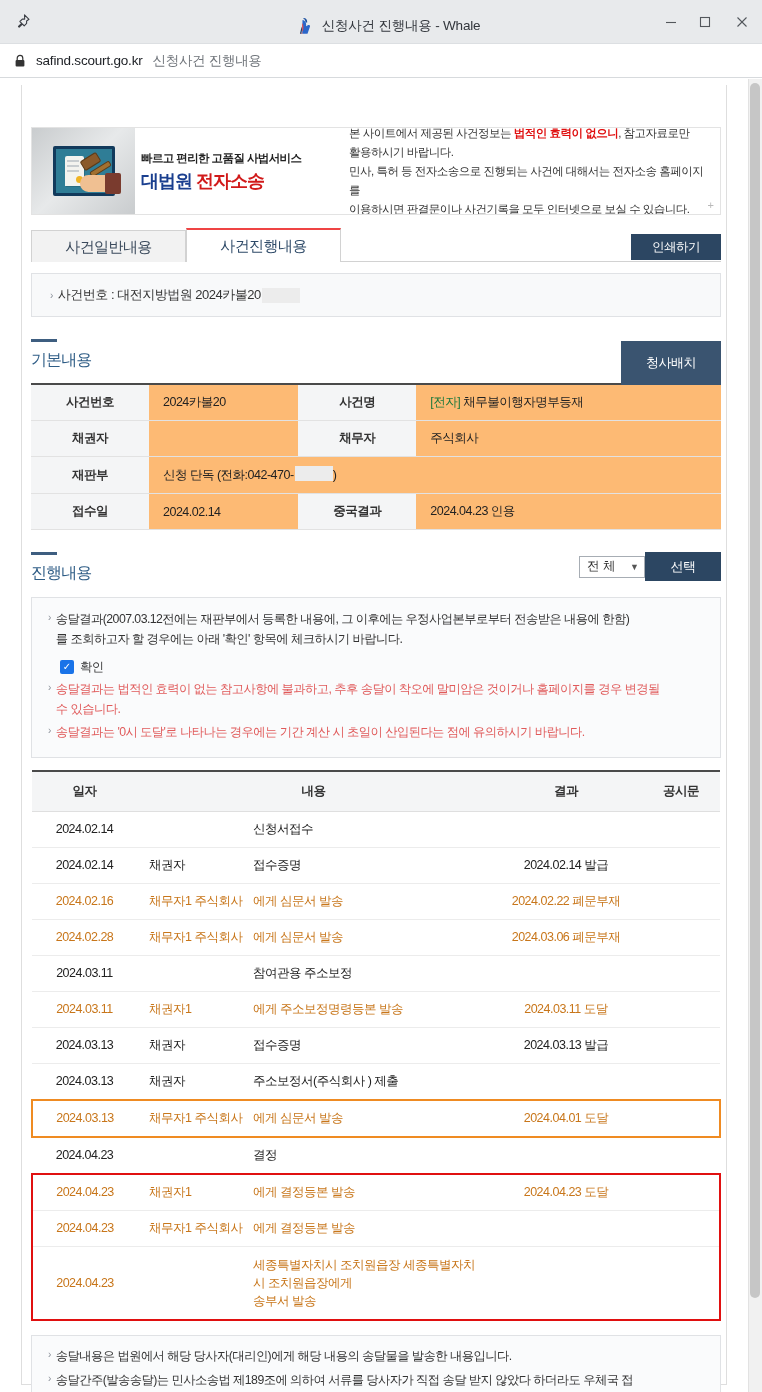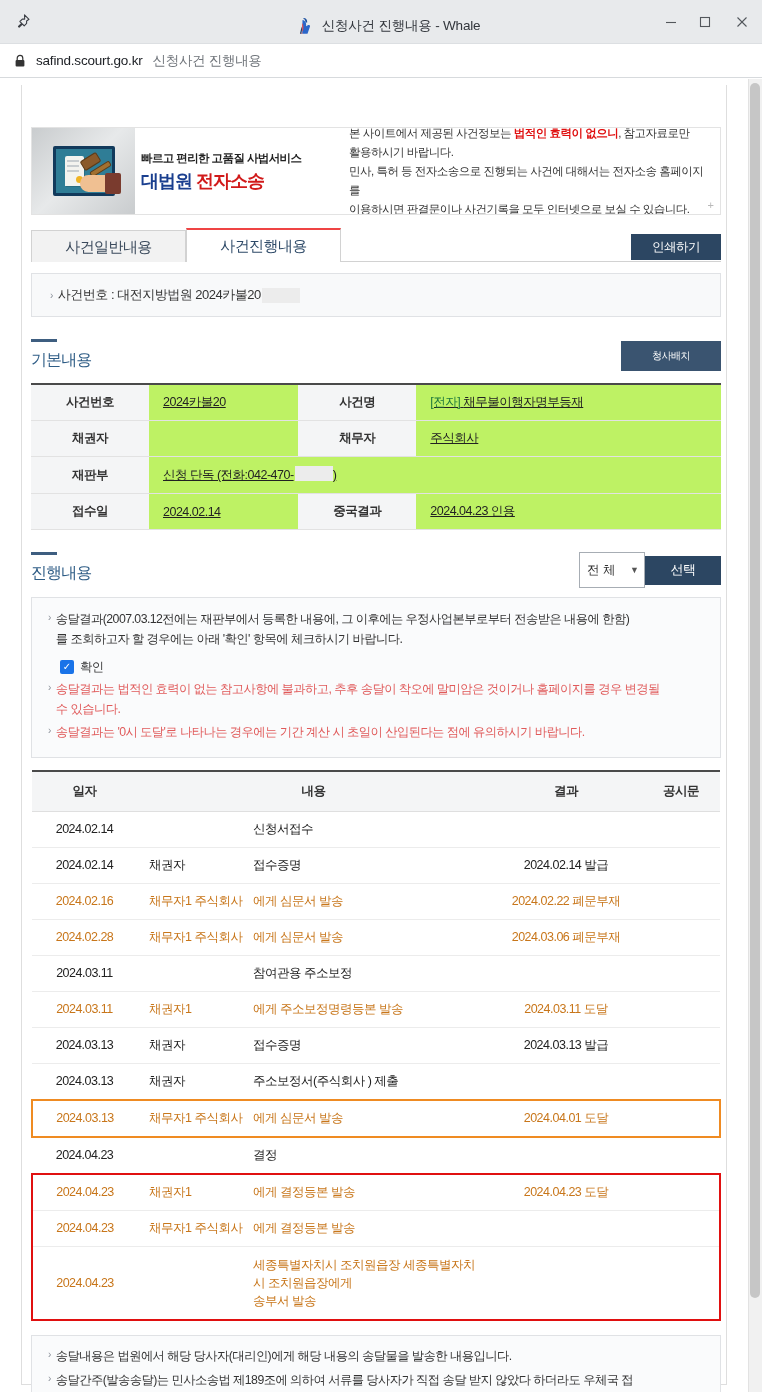--- a/index.html
+++ b/index.html
@@ -151,39 +151,39 @@
     font-size:13px; color:#333; letter-spacing:-0.5px;
   }
   .bullet { color:#8a9099; margin-right:5px; font-size:10px; }
   .redact { display:inline-block; width:38px; height:15px; background:#ececec; vertical-align:-2px; margin-left:1px; }
 
   
   .sec { margin-top:22px; position:relative; }
   .sec-line { width:26px; height:3px; background:#3e5e80; }
   .sec-title { font-size:16px; color:#2f5d86; letter-spacing:-0.9px; margin-top:8px; }
   .sec-btn {
-    position:absolute; right:0; top:2px; width:100px; height:30px;
-    background:#3a5470; color:#fff; font-size:10px; letter-spacing:-0.5px;
+    position:absolute; right:0; top:2px; width:100px; height:44px;
+    background:#3a5470; color:#fff; font-size:13px; letter-spacing:-0.5px;
     display:flex; align-items:center; justify-content:center;
   }
 
   
   table.info { width:100%; border-collapse:collapse; margin-top:12px; border-top:2px solid #4a4a4a; }
   table.info th, table.info td {
     border-bottom:1px solid #e2e2e2; font-size:12.5px; letter-spacing:-0.5px;
     padding:9px 10px; color:#222; font-weight:normal; height:32px;
   }
   table.info th { background:#f4f5f6; text-align:center; font-weight:bold; color:#333; width:118px; }
-  table.info td { background:#bef264; padding-left:14px;text-decoration:underline; }
+  table.info td { background:#fdba74; padding-left:14px; }
   .green { color:#1f7a3d; }
 
   
   .ctrlrow { position:absolute; right:0; top:0; display:flex; align-items:center; gap:0; }
   .sel {
-    width:66px; height:36px; border:1px solid #a7adb4; background:#fff;
+    width:66px; height:22px; border:1px solid #a7adb4; background:#fff;
     font-size:12.5px; color:#333; display:flex; align-items:center;
     justify-content:space-between; padding:0 5px 0 7px; letter-spacing:0px;
   }
   .chev { font-size:9px; color:#555; }
   .sel-btn {
     width:76px; height:29px; background:#2c4662; color:#fff; font-size:13px;
     display:flex; align-items:center; justify-content:center; letter-spacing:-0.5px;
   }
 
   

